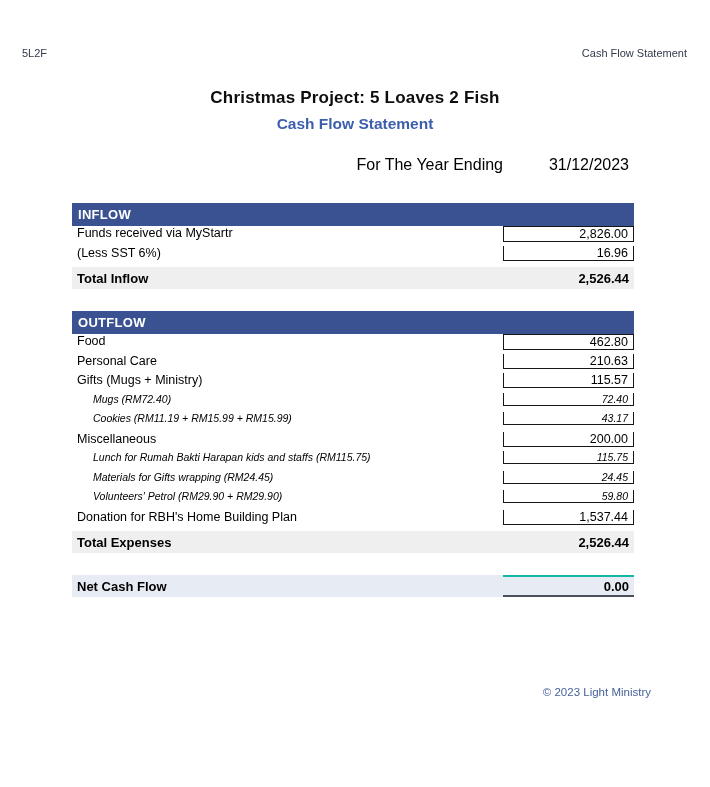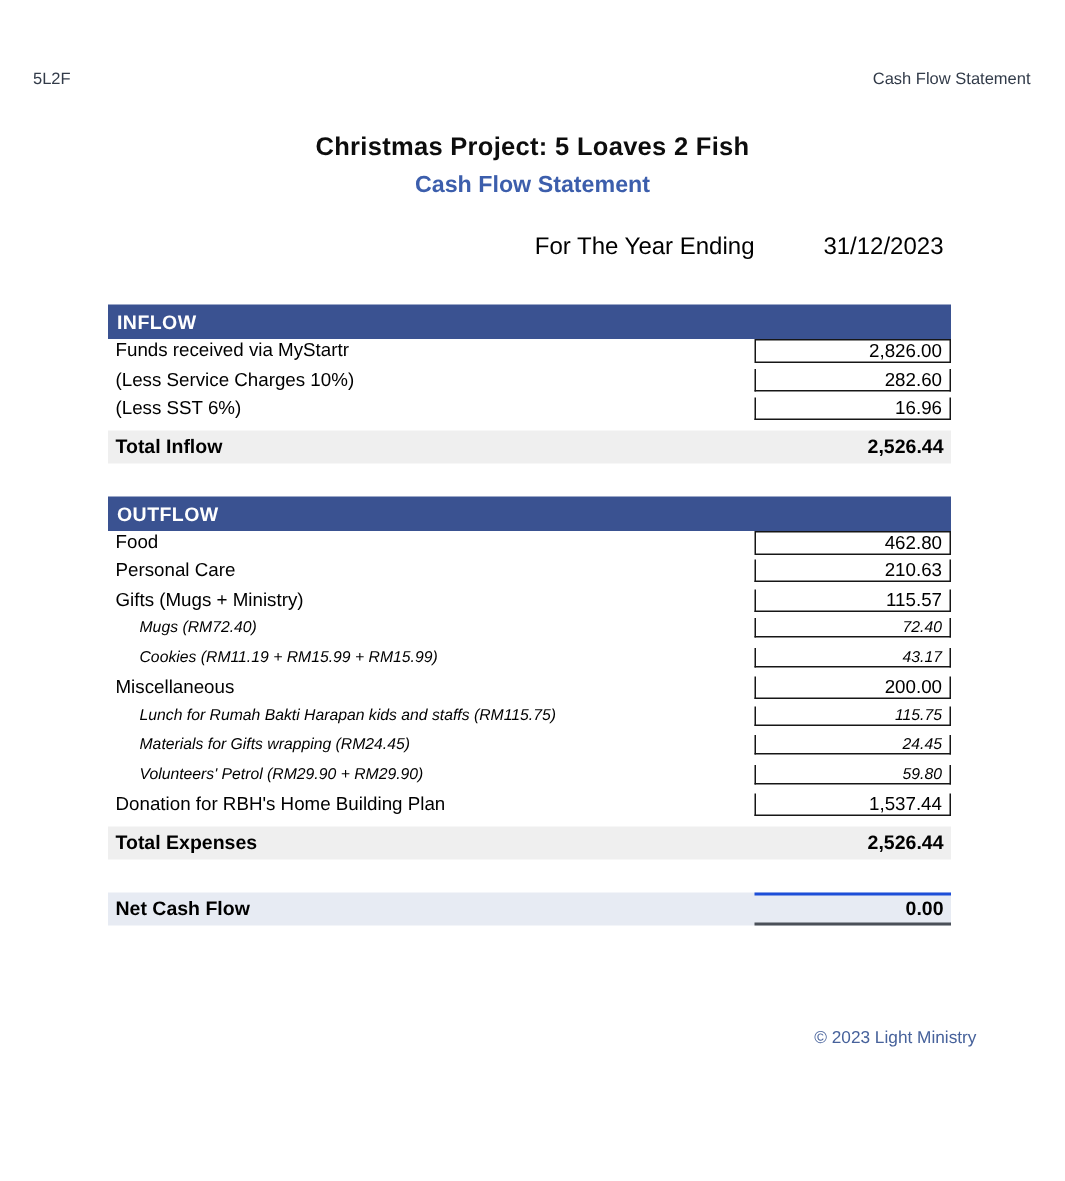--- a/index.html
+++ b/index.html
@@ -59,21 +59,21 @@
   }
   .total-row .lbl { flex:1; font-size:13px; padding-left:5px; }
   .total-row .val { width:131px; text-align:right; padding-right:5px; font-size:13px; }
   .net-row {
     display:flex; align-items:stretch; height:22px;
     background:#E7EBF3; margin:16px 76px 0 72px; font-weight:bold;
   }
   .net-row .lbl { flex:1; font-size:13px; padding-left:5px; display:flex; align-items:center; }
   .net-row .val {
     width:131px; font-size:13px;
-    border-top:2px solid #1d4ed8; border-bottom:2px solid #4b5058;
+    border-top:2px solid #14b8a6; border-bottom:2px solid #4b5058;
     display:flex; align-items:center; justify-content:flex-end;
     padding-right:5px;
   }
   .doc-footer {
     position:absolute; right:59px; top:686px;
     font-size:11.5px; color:#47629B;
   }
 </style>
 </head>
 <body>
@@ -92,24 +92,20 @@
 </div>
 
 <div class="statement">
 
   <div class="section">
     <div class="section-bar">INFLOW</div>
     <div class="rows">
       <div class="row">
         <span class="lbl">Funds received via MyStartr</span>
         <span class="val">2,826.00</span>
-      </div>
-      <div class="row">
-        <span class="lbl">(Less Service Charges 10%)</span>
-        <span class="val">282.60</span>
       </div>
       <div class="row">
         <span class="lbl">(Less SST 6%)</span>
         <span class="val">16.96</span>
       </div>
     </div>
     <div class="total-row">
       <span class="lbl">Total Inflow</span>
       <span class="val">2,526.44</span>
     </div>

